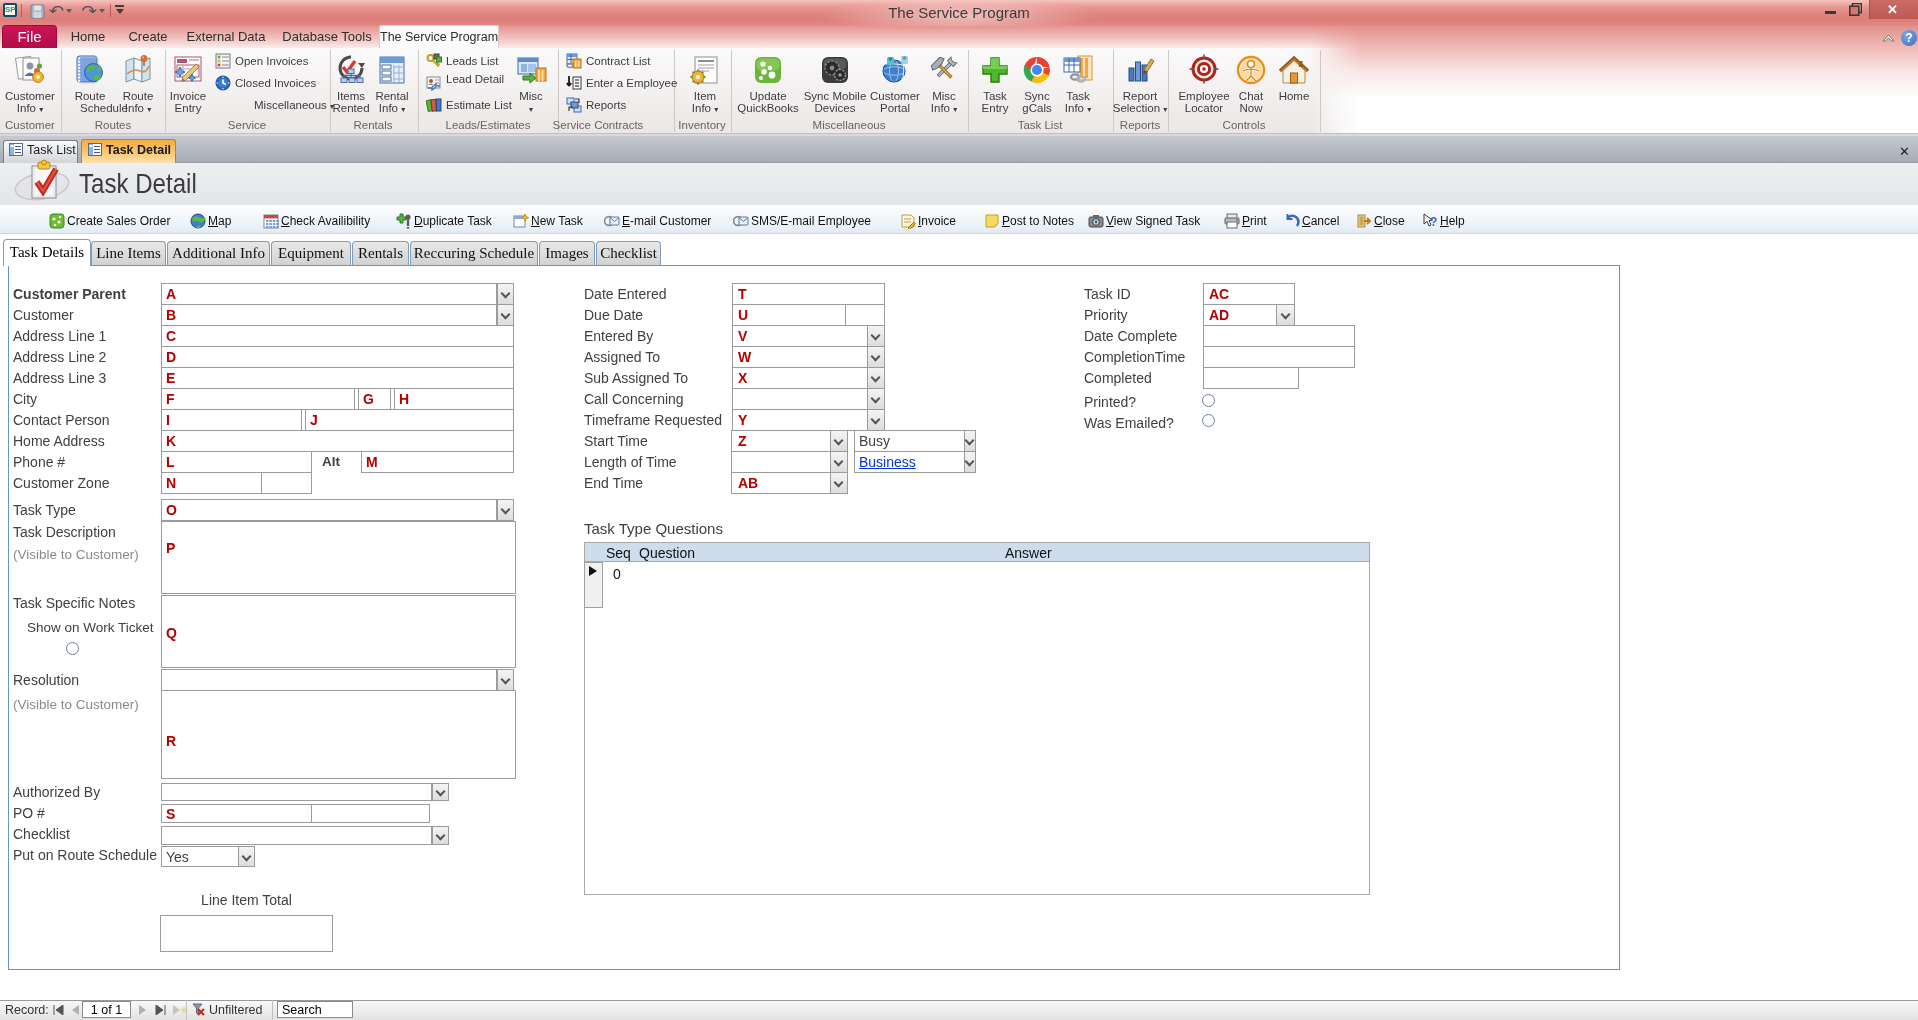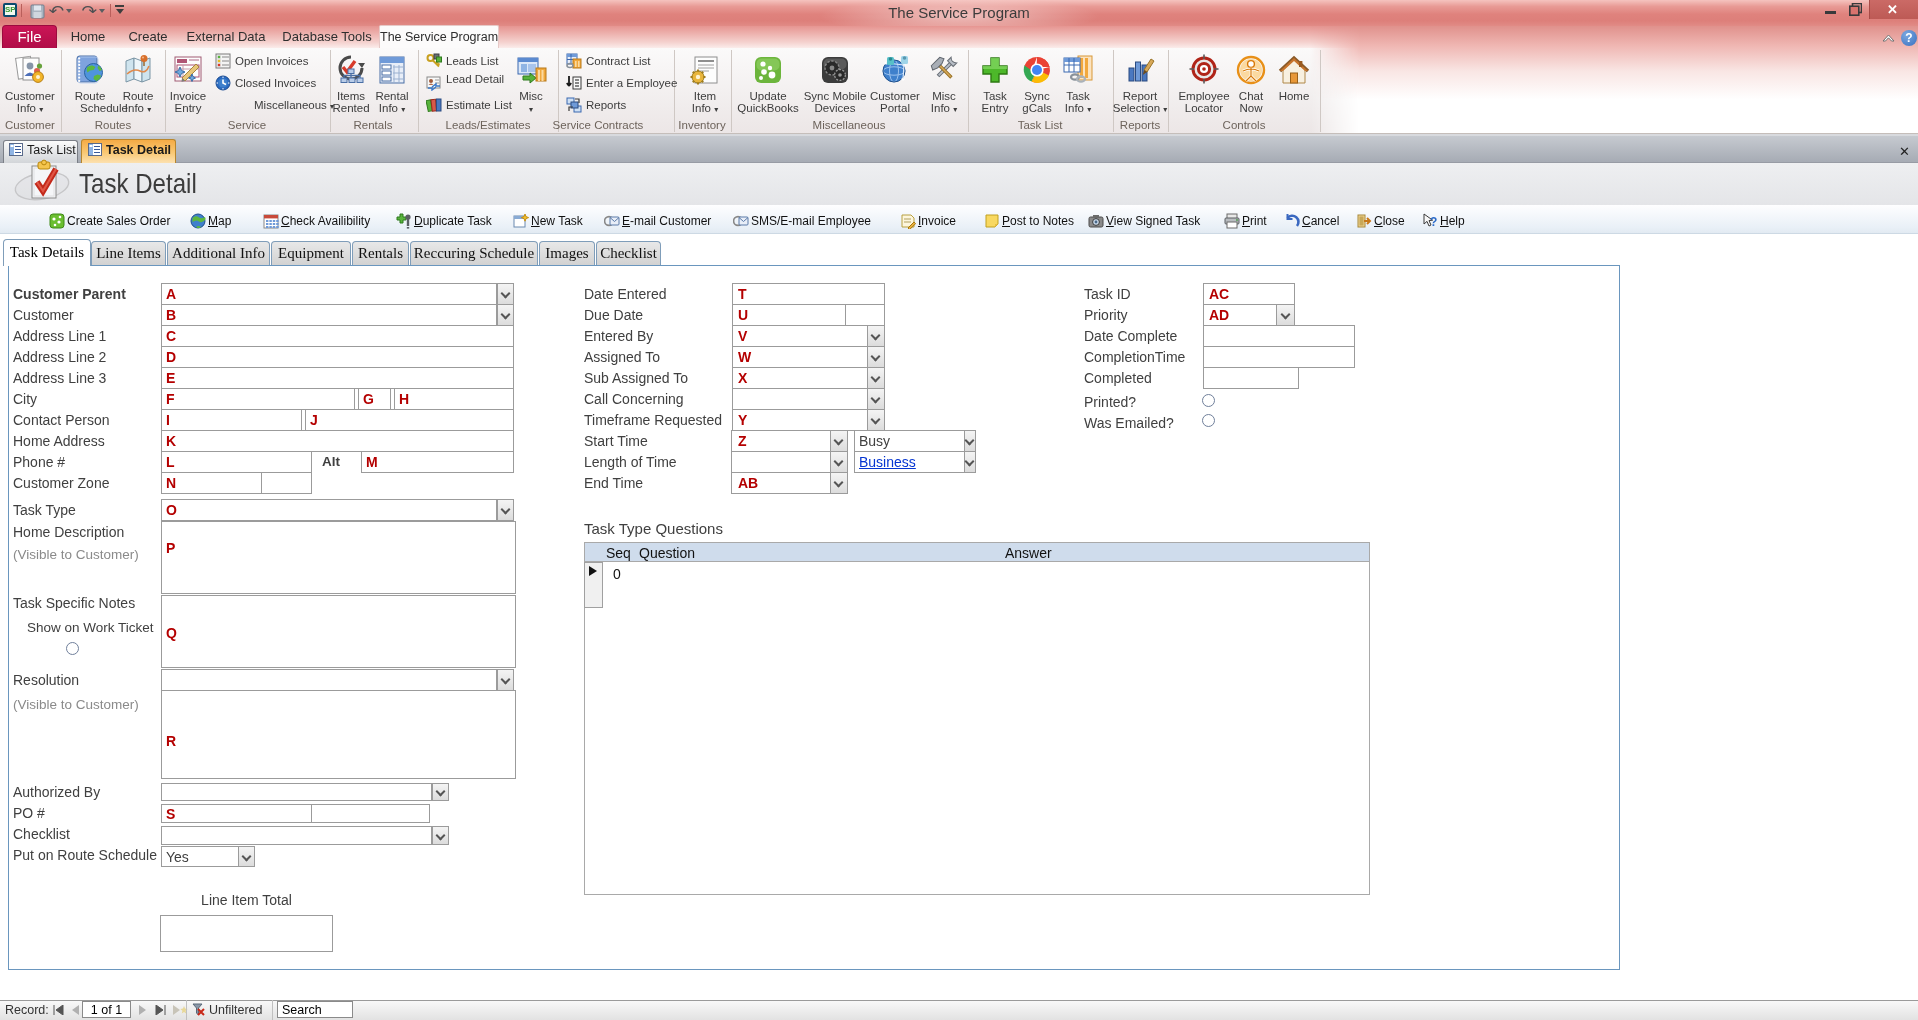--- a/index.html
+++ b/index.html
@@ -577,21 +577,21 @@
 <div class="red" style="left:166px;top:454px">L</div>
 <div class="red" style="left:366px;top:454px">M</div>
 <div class="lbl" style="left:322px;top:454px;font-weight:bold;font-size:13.5px">Alt</div>
 <div class="fld" style="left:161px;top:472px;width:101px;height:22px"></div>
 <div class="fld" style="left:261px;top:472px;width:51px;height:22px"></div>
 <div class="red" style="left:166px;top:475px">N</div>
 <div class="lbl " style="left:13px;top:502px">Task Type</div>
 <div class="fld" style="left:161px;top:499px;width:336px;height:22px"></div>
 <div class="cbtn" style="left:497px;top:499px;width:17px;height:22px"></div>
 <div class="red" style="left:166px;top:502px">O</div>
-<div class="lbl " style="left:13px;top:524px">Home Description</div>
+<div class="lbl " style="left:13px;top:524px">Task Description</div>
 <div class="lbl grey" style="left:13px;top:547px;font-size:13.5px">(Visible to Customer)</div>
 <div class="fld" style="left:161px;top:521px;width:355px;height:73px"></div>
 <div class="red" style="left:166px;top:540px">P</div>
 <div class="lbl " style="left:13px;top:595px">Task Specific Notes</div>
 <div class="lbl" style="left:27px;top:620px;font-size:13.5px">Show on Work Ticket</div>
 <div class="radio" style="left:66px;top:642px"></div>
 <div class="fld" style="left:161px;top:595px;width:355px;height:73px"></div>
 <div class="red" style="left:166px;top:625px">Q</div>
 <div class="lbl " style="left:13px;top:672px">Resolution</div>
 <div class="fld" style="left:161px;top:669px;width:336px;height:22px"></div>

